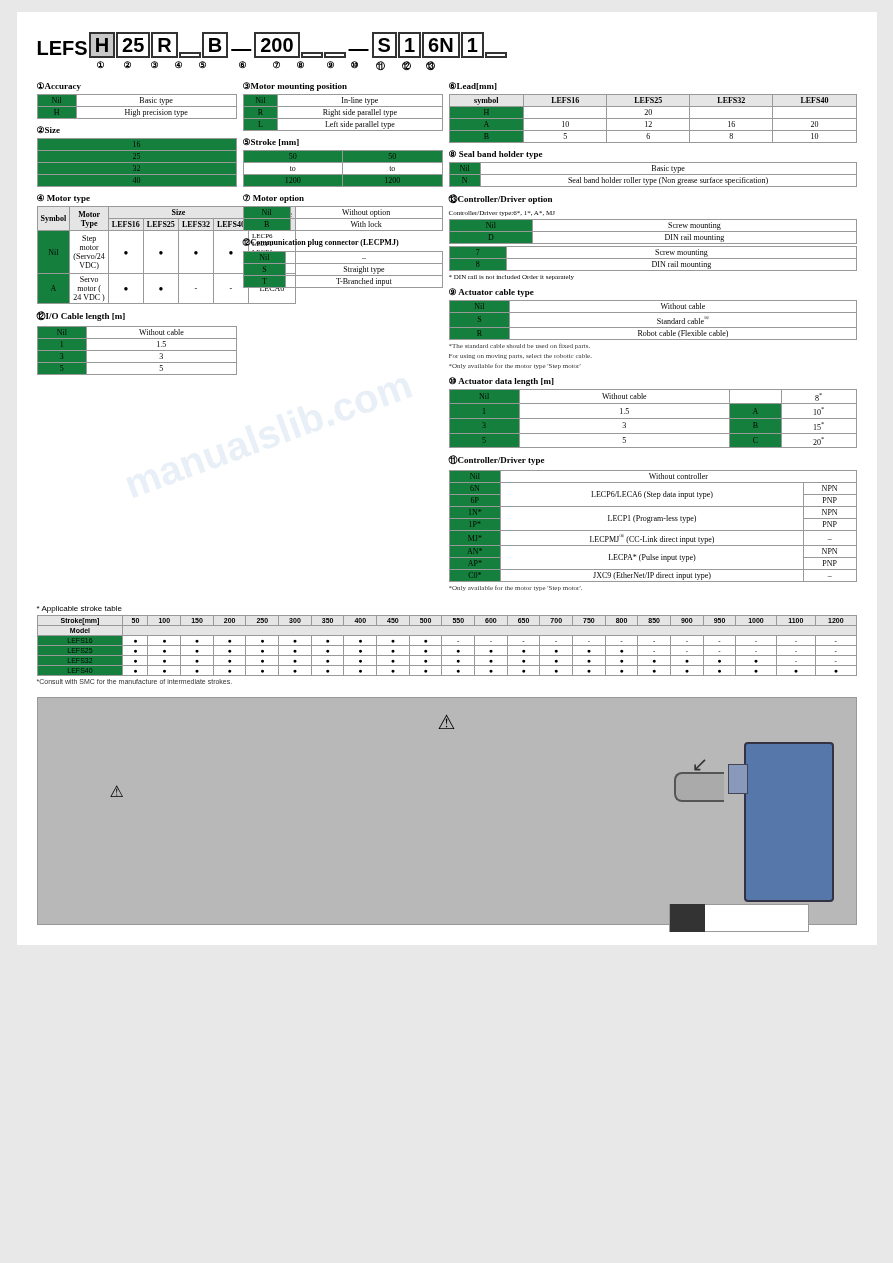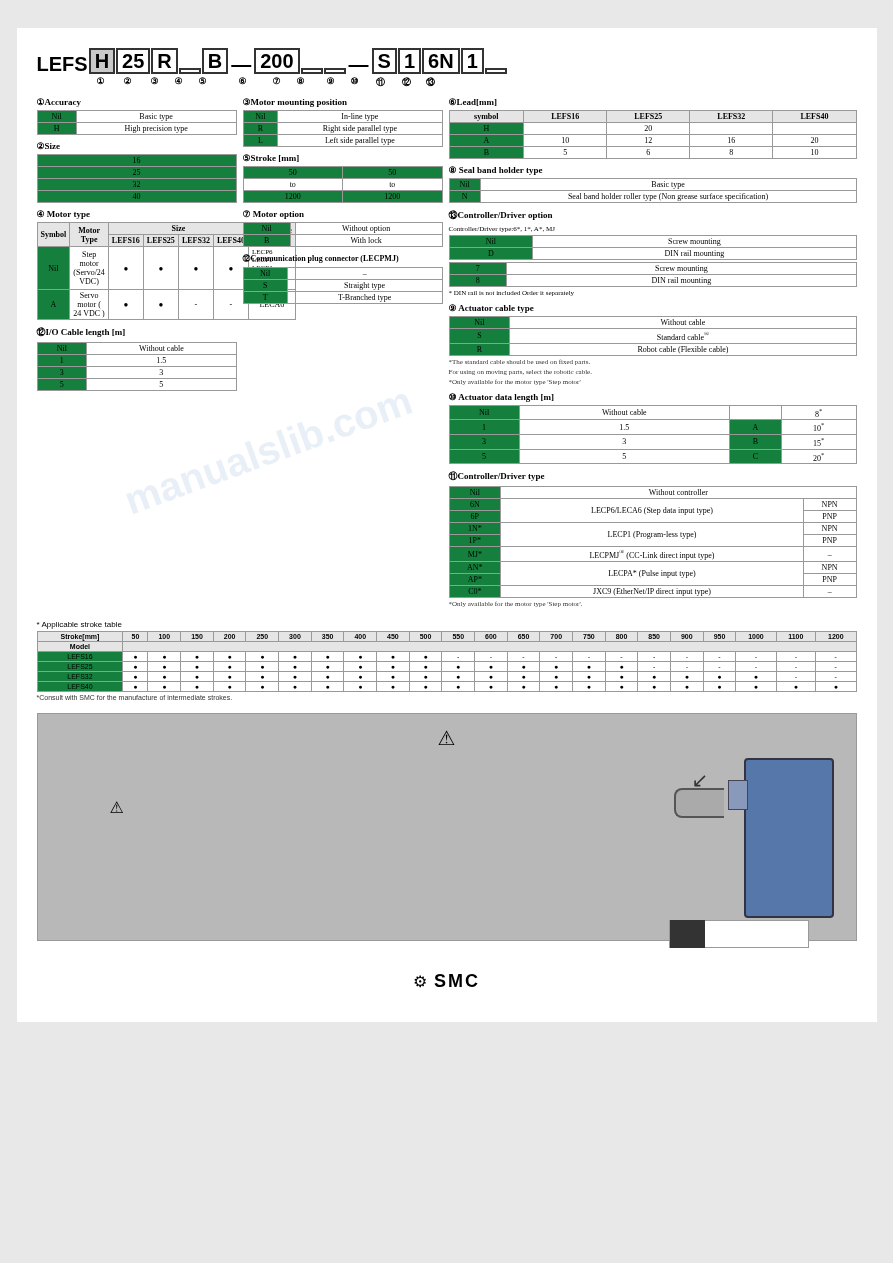--- a/index.html
+++ b/index.html
@@ -6,21 +6,21 @@
     body {
       font-family: Arial, sans-serif;
       font-size: 9px;
       background: #e8e8e8;
       width: 893px;
       min-height: 1263px;
     }
     .page {
       background: white;
       width: 860px;
-      margin: 28px auto;
+      margin: 12px auto;
       padding: 20px;
       position: relative;
     }
 
     .section-title {
       font-weight: bold;
       font-size: 9px;
       margin-bottom: 3px;
       display: flex;
       align-items: center;
@@ -292,21 +292,21 @@
               <tr>
                 <td class="gray-cell">Nil</td>
                 <td>–</td>
               </tr>
           <tr>
                 <td class="gray-cell">S</td>
                 <td>Straight type</td>
               </tr>
           <tr>
                 <td class="gray-cell">T</td>
-                <td>T-Branched type</td>
+                <td>T-Branched input</td>
               </tr>
         </tbody>
           </table>
       </div>
 
 
     </div>
 
     <div>
 
@@ -660,20 +660,16 @@
           </div>
 
           <div style="position:absolute; left:-5px; bottom:-20px; width:140px; height:28px; background:white; border:1px solid #999; display:flex; align-items:center;">
             <div style="width:35px; height:28px; background:#333;"></div>
           </div>
         </div>
       </div>
     </div>
   </div>
 
-  <div style="text-align:center; margin-top:30px; margin-bottom:10px;">
-    <span style="font-size:16px;">⚙</span>
-    <span style="font-size:18px; font-weight:bold; letter-spacing:2px; margin-left:4px;">SMC</span>
-  </div>
 
   <div style="position:absolute; top:400px; left:100px; font-size:40px; color:rgba(100,150,200,0.15); transform:rotate(-20deg); font-weight:bold; pointer-events:none;">manualslib.com</div>
 
 </div>
 
 </body></html>

